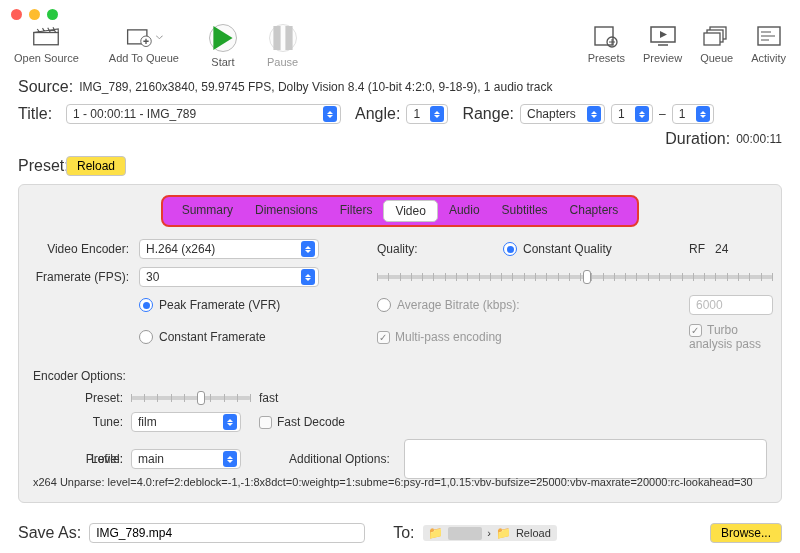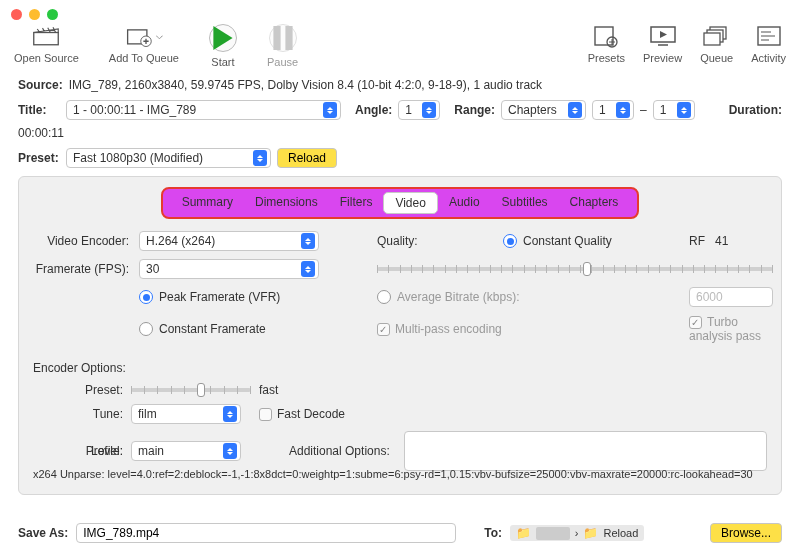--- a/index.html
+++ b/index.html
@@ -10,21 +10,21 @@
   .toolbar { display:flex; align-items:flex-start; padding:4px 14px 10px; }
   .tb-left { display:flex; gap:30px; }
   .tb-right { margin-left:auto; display:flex; gap:18px; }
   .tb-btn { display:flex; flex-direction:column; align-items:center; gap:4px; font-size:11px; color:#555; cursor:pointer; }
   .tb-btn svg { width:28px; height:24px; }
   .round-btn{width:28px;height:28px;border-radius:50%;display:flex;align-items:center;justify-content:center;border:1px solid #bbb;background:#fafafa}
   .round-btn.start svg{fill:#20a32a}
   .round-btn.pause{opacity:.45}
   .content{padding:0 18px;}
   .row{display:flex;align-items:center;gap:6px;margin-bottom:8px;flex-wrap:wrap}
-  .lbl-bold{font-weight:700;font-size:12px}
+  .lbl-bold{font-weight:400;font-size:16px}
   .select{display:inline-flex;align-items:center;justify-content:space-between;background:#fff;border:1px solid #c8c8c8;border-radius:4px;padding:1px 3px 1px 6px;font-size:12px;height:20px}
   .sel-caret{width:14px;height:16px;background:#2f78ff;border-radius:3px;display:flex;flex-direction:column;align-items:center;justify-content:center;gap:1px;margin-left:5px}
   .sel-caret::before,.sel-caret::after{content:"";border:3px solid transparent}
   .sel-caret::before{border-bottom-color:#fff}
   .sel-caret::after{border-top-color:#fff}
   .num-sel{width:42px}
   .btn{background:#fde047;border:1px solid #c5c5c5;border-radius:4px;padding:2px 10px;font-size:12px;height:20px;cursor:pointer}
   .panel{background:#f0f0f0;border:1px solid #d7d7d7;border-radius:6px;padding:10px 14px 8px;margin-top:4px}
   .tabbar{display:flex;justify-content:center;margin-bottom:12px}
   .tabs{display:flex;border:2.5px solid #e63b2e;border-radius:8px;padding:3px 8px;background:#d946ef}
@@ -164,24 +164,20 @@
     <span>–</span>
     <div class="select num-sel">
         <span>1</span>
         <span class="sel-caret"></span>
       </div>
     <span class="lbl-bold" style="margin-left:auto">Duration:</span>
     <span>00:00:11</span>
   </div>
   <div class="row">
     <span class="lbl-bold" style="width:42px">Preset:</span>
-    <div class="select" style="width:205px">
-        <span>Fast 1080p30 (Modified)</span>
-        <span class="sel-caret"></span>
-      </div>
     <button class="btn">Reload</button>
   </div>
 
   <div class="panel">
     <div class="tabbar">
       <div class="tabs">
         <div class="tab">Summary</div>
         <div class="tab">Dimensions</div>
         <div class="tab">Filters</div>
         <div class="tab sel">Video</div>
@@ -196,21 +192,21 @@
       <div class="select">
           <span>H.264 (x264)</span>
           <span class="sel-caret"></span>
         </div>
       <div></div>
       <div class="fa-lbl" style="text-align:left">Quality:</div>
       <label class="radio">
           <span class="rdot on"></span>
           <span>Constant Quality</span>
         </label>
-      <div><span style="margin-right:10px">RF</span><span>41</span></div>
+      <div><span style="margin-right:10px">RF</span><span>24</span></div>
 
       <div class="fa-lbl">Framerate (FPS):</div>
       <div class="select">
           <span>30</span>
           <span class="sel-caret"></span>
         </div>
       <div></div>
       <div style="grid-column:4/7">
         <div class="slider" style="width:100%">
           <div class="track"></div>
@@ -320,21 +316,21 @@
       <div class="eo-row" style="margin-top:-34px">
         <div class="eo-lbl">Level:</div>
       </div>
       <div class="unparse">x264 Unparse: level=4.0:ref=2:deblock=-1,-1:8x8dct=0:weightp=1:subme=6:psy-rd=1,0.15:vbv-bufsize=25000:vbv-maxrate=20000:rc-lookahead=30</div>
     </div>
   </div>
 </div>
 
 <div class="footer">
   <span class="lbl-bold">Save As:</span>
-  <input class="txt-input" style="width: 380px;" value="IMG_789.mp4">
+  <input class="txt-input" style="width: 276px;" value="IMG_789.mp4">
   <span class="lbl-bold" style="margin-left:20px">To:</span>
   <span class="path-chip">
     <span class="folder-icon">📁</span>
     <span style="background:#ccc;border-radius:2px;color:transparent">▇▇▇▇</span>
     <span>›</span>
     <span class="folder-icon">📁</span>
     <span>Reload</span>
   </span>
   <button class="btn" style="margin-left:auto">Browse...</button>
 </div>

